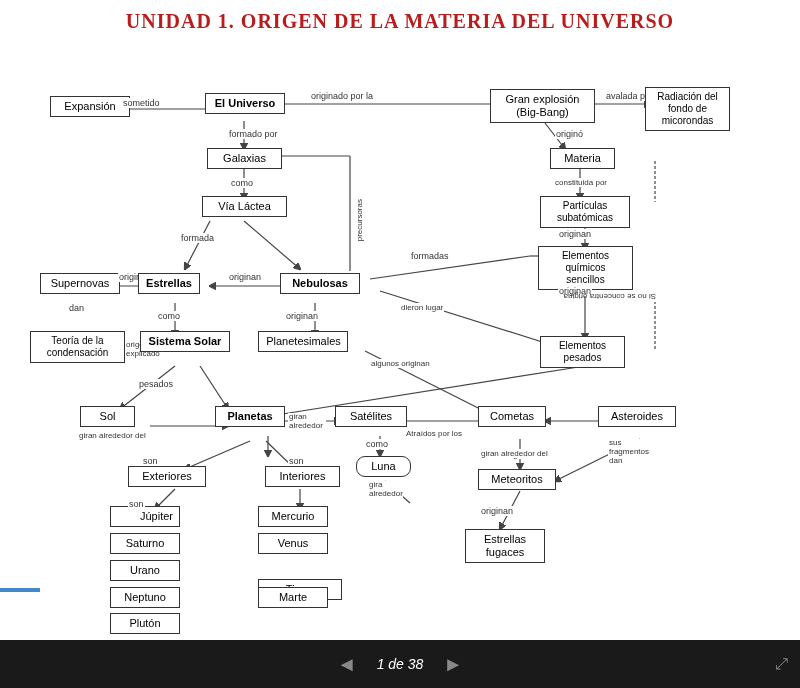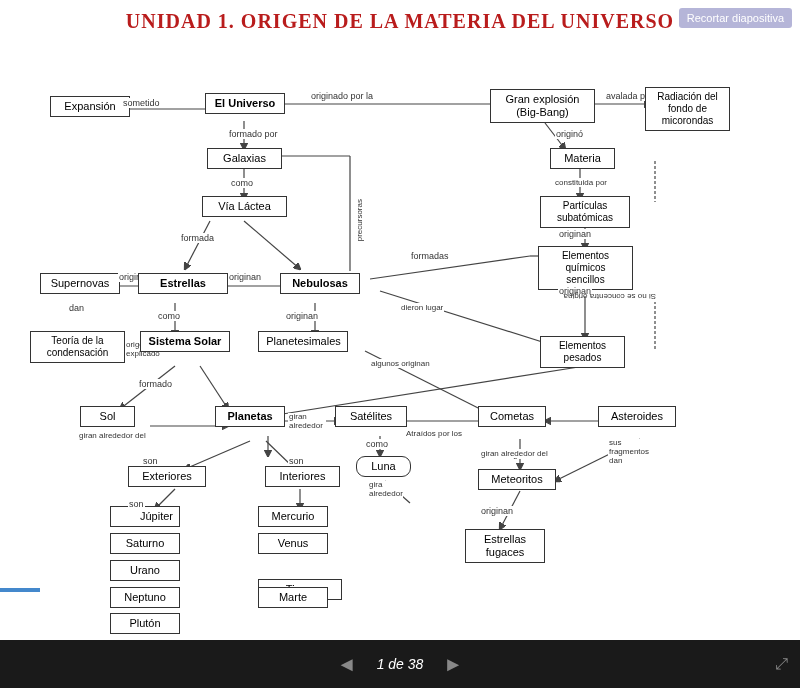--- a/index.html
+++ b/index.html
@@ -137,21 +137,20 @@
       left: 0;
       width: 40px;
       height: 4px;
       background: #4488cc;
     }
   </style>
 </head>
 <body>
 
 <div class="slide-container">
-  <div class="crop-button">Recortar diapositiva</div>
 
   <div class="slide-content">
     <div class="main-title">UNIDAD 1. ORIGEN DE LA MATERIA DEL UNIVERSO</div>
 
     <div class="map-area">
 
       <svg class="arrows">
         
         <defs>
           <marker id="arrow" markerWidth="6" markerHeight="6" refX="5" refY="3" orient="auto">
@@ -329,21 +328,21 @@
       <div class="label" style="left:170px; top:192px;">formada</div>
 
       <div class="label" style="left:344px; top:158px; writing-mode:vertical-rl; font-size:8px; transform:rotate(180deg);">precursoras</div>
 
       <div class="node" style="left:30px; top:232px; width:80px;">Supernovas</div>
 
       <div class="label" style="left:108px; top:231px;">originan</div>
 
       <div class="label" style="left:58px; top:262px;">dan</div>
 
-      <div class="node" style="left:128px; top:232px; width:90px; font-weight:bold;">Estrellas</div>
+      <div class="node" style="left:128px; top:232px; width:62px; font-weight:bold;">Estrellas</div>
 
       <div class="label" style="left:218px; top:231px;">originan</div>
 
       <div class="node" style="left:270px; top:232px; width:80px; font-weight:bold;">Nebulosas</div>
 
       <div class="label" style="left:400px; top:210px;">formadas</div>
 
       <div class="label" style="left:390px; top:262px; font-size:8px;">dieron lugar</div>
 
       <div class="label" style="left:147px; top:270px;">como</div>
@@ -355,21 +354,21 @@
 explicado</div>
 
       <div class="node" style="left:130px; top:290px; width:90px; font-weight:bold;">Sistema Solar</div>
 
       <div class="node" style="left:248px; top:290px; width:90px;padding-left:7px;">Planetesimales</div>
 
       <div class="label" style="left:275px; top:270px;">originan</div>
 
       <div class="label" style="left:360px; top:318px; font-size:8px;">algunos originan</div>
 
-      <div class="label" style="left:128px; top:338px;">formado</div>
+      <div class="label" style="left:128px; top:338px;">pesados</div>
 
       <div class="node" style="left:70px; top:365px; width:55px;">Sol</div>
 
       <div class="label" style="left:68px; top:390px; font-size:8px;">giran alrededor del</div>
 
       <div class="node" style="left:205px; top:365px; width:70px; font-weight:bold;">Planetas</div>
 
       <div class="label" style="left:278px; top:372px; font-size:8px; white-space:normal; width:38px; line-height:1.1;">giran
 alrededor</div>
 

